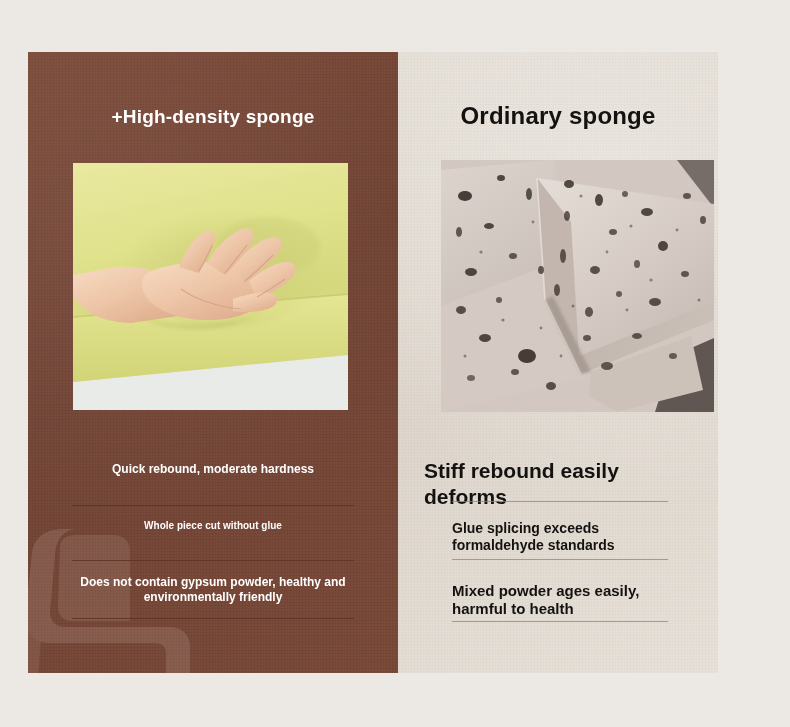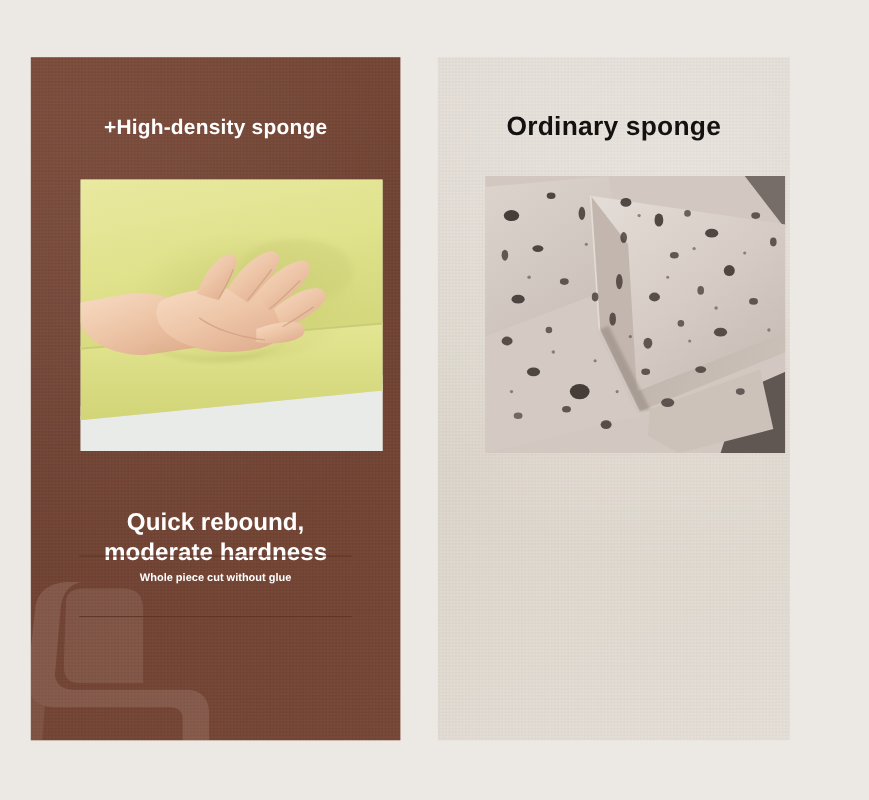--- a/index.html
+++ b/index.html
@@ -23,21 +23,21 @@
 
   
   .panel {
     position: absolute;
     top: 52px;
     height: 621px;
     overflow: hidden;
   }
   .panel-left {
     left: 28px;
-    width: 336px;
+    width: 370px;
     background:
       radial-gradient(circle at 22% 30%, rgba(255,255,255,0.045), rgba(0,0,0,0) 58%),
       linear-gradient(150deg, #7a4a38 0%, #6f4132 45%, #764635 100%);
   }
   .panel-right {
     left: 398px;
     width: 320px;
     background:
       radial-gradient(circle at 70% 25%, rgba(255,255,255,0.35), rgba(0,0,0,0) 60%),
       linear-gradient(160deg, #e4ded6 0%, #ddd5cb 50%, #e6e0d8 100%);
@@ -129,21 +129,21 @@
     bottom: 0;
     height: 1px;
   }
 
   
   .panel-left .feature { padding: 0 44px; }
   .panel-left .feature-text { color: #ffffff; text-align: center; }
   .panel-left .rule { left: 44px; right: 44px; background: #5c3427; opacity: 0.85; }
 
   .lf1 { height: 52px; }
-  .lf1 .feature-text { font-size: 22px; padding-top: 8px; }
+  .lf1 .feature-text { font-size: 12px; padding-top: 8px; }
   .lf2 { height: 55px; }
   .lf2 .feature-text { font-size: 10px; padding-top: 14px; }
   .lf3 { height: 58px; }
   .lf3 .feature-text { font-size: 12px; padding-top: 14px; }
 
   
   .panel-right .feature { padding: 0 26px 0 26px; }
   .panel-right .feature-text { color: #141210; text-align: left; }
   .panel-right .rule { left: 54px; right: 50px; background: #8d8378; opacity: 0.75; }
 
@@ -233,20 +233,24 @@
       </svg>
     </div>
 
     <div class="features features-left">
       <div class="feature lf1">
         <div class="feature-text">Quick rebound, moderate hardness</div>
         <div class="rule"></div>
       </div>
       <div class="feature lf2">
         <div class="feature-text">Whole piece cut without glue</div>
+        <div class="rule"></div>
+      </div>
+      <div class="feature lf3">
+        <div class="feature-text">Does not contain gypsum powder, healthy and environmentally friendly</div>
         <div class="rule"></div>
       </div>
     </div>
   </div>
 
   <div class="panel panel-right">
     <div class="grain"></div>
 
     <div class="title title-right">Ordinary sponge</div>
 
@@ -342,15 +346,29 @@
           <circle cx="24" cy="196" r="1.5"></circle>
             <circle cx="186" cy="150" r="1.4"></circle>
           <circle cx="258" cy="140" r="1.5"></circle>
             <circle cx="120" cy="196" r="1.4"></circle>
         </g>
 
         <path d="M104 140 L140 214 L150 212 L112 136 Z" fill="#8e8279" opacity="0.5" filter="url(#blur2)"></path>
       </svg>
     </div>
 
+    <div class="features features-right">
+      <div class="feature rf1">
+        <div class="feature-text">Stiff rebound easily deforms</div>
+        <div class="rule"></div>
+      </div>
+      <div class="feature rf2">
+        <div class="feature-text">Glue splicing exceeds formaldehyde standards</div>
+        <div class="rule"></div>
+      </div>
+      <div class="feature rf3">
+        <div class="feature-text">Mixed powder ages easily, harmful to health</div>
+        <div class="rule"></div>
+      </div>
+    </div>
   </div>
 
 </div>
 
 </body></html>

